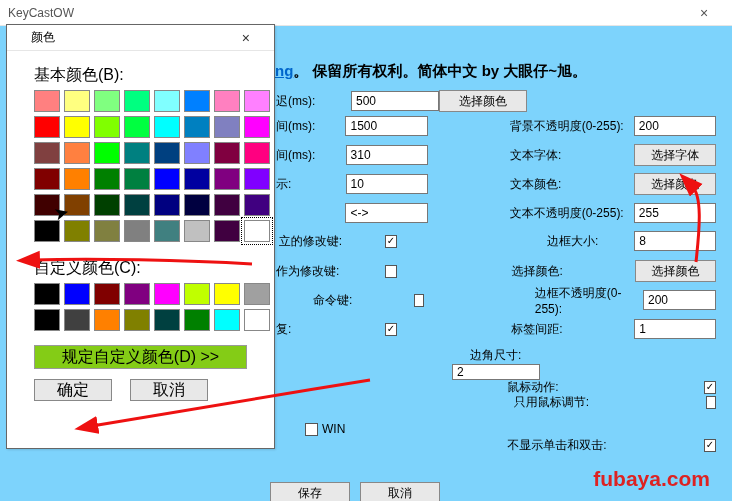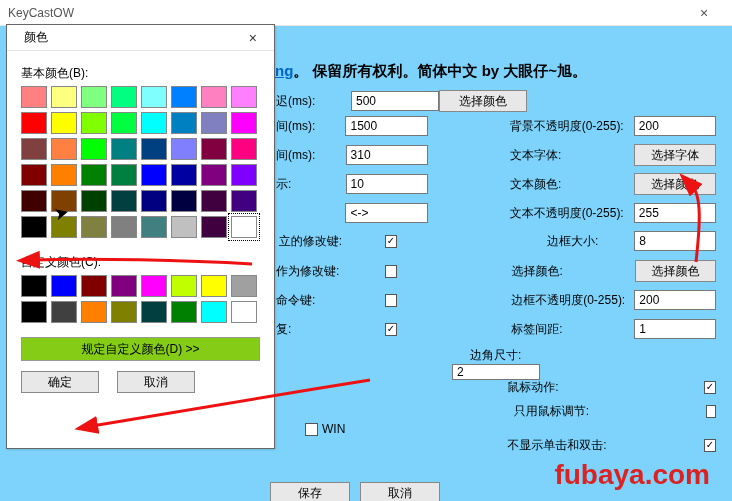--- a/index.html
+++ b/index.html
@@ -112,26 +112,26 @@
     position: absolute;
     left: 6px; top: 24px;
     width: 269px; height: 425px;
     background: #fff;
     border: 1px solid #666;
     box-shadow: 1px 1px 2px rgba(0,0,0,0.12);
   }
   .cd-titlebar {
     height: 26px;
     display: flex; align-items: center;
-    padding: 0 17px;
+    padding: 0 24px;
     border-bottom: 1px solid #e6e6e6;
     font-size: 12px;
   }
   .cd-close { margin-left: auto; font-size: 14px; color: #333; }
-  .cd-body { padding: 10px 14px; font-size: 12px; }
+  .cd-body { padding: 10px 27px; font-size: 16px; }
   .cd-label { margin-top: 4px; margin-bottom: 4px; }
   .swatch-grid {
     display: grid;
     grid-template-columns: repeat(8, 26px);
     grid-auto-rows: 22px;
     gap: 4px;
   }
   .sw { width: 26px; height: 22px; border: 1px solid #888; }
   .sw.sel { outline: 1px dotted #000; outline-offset: 2px; }
   .cd-bar {
@@ -157,21 +157,21 @@
   .cursor {
     position: absolute;
     font-size: 18px;
     color: #000;
     transform: rotate(-15deg);
   }
   .watermark {
     position: absolute;
     right: 22px; bottom: 10px;
     color: #d22;
-    font-size: 28px;
+    font-size: 21px;
     font-weight: bold;
     font-family: Arial, sans-serif;
   }
 </style>
 </head>
 <body>
 
 <div class="parent-titlebar">
   <span>KeyCastOW</span>
   <span class="close">×</span>
@@ -218,21 +218,21 @@
         <span class="lab2">边框大小:</span>
         <span class="val2">8</span>
       </div>
       <div class="row" style="top: 234px;">
         <span class="lab1">作为修改键:</span>
         <span class="chk" style="margin-left: 40px;"></span>
         <span style="width: 35px; display: inline-block;"></span>
         <span class="lab2">选择颜色:</span>
         <span class="btn2">选择颜色</span>
       </div>
-      <div class="row" style="top: 263px;">
+      <div class="row" style="top: 263px; padding-left: 37px;">
         <span class="lab1">命令键:</span>
         <span class="chk" style="margin-left: 40px;"></span>
         <span style="width: 35px; display: inline-block;"></span>
         <span class="lab2">边框不透明度(0-255):</span>
         <span class="val2">200</span>
       </div>
       <div class="row" style="top: 292px;">
         <span class="lab1">复:</span>
         <span class="chk checked" style="margin-left: 40px;"></span>
         <span style="width: 35px; display: inline-block;"></span>
@@ -244,21 +244,21 @@
         <span style="width: 88px; display: inline-block;"></span>
         <span class="lab2">边角尺寸:</span>
         <span class="val2">2</span>
       </div>
       <div class="row" style="top: 350px;">
         <span class="lab1"></span>
         <span style="width: 88px; display: inline-block;"></span>
         <span class="lab2">鼠标动作:</span>
         <span class="chk checked" style="margin-left: 74px;"></span>
       </div>
-      <div class="row" style="top: 374px; gap: 16px;">
+      <div class="row" style="top: 365px; gap: 16px;">
         <span class="lab1"></span>
         <span style="width: 88px; display: inline-block;"></span>
         <span class="lab2">只用鼠标调节:</span>
         <span class="chk" style="margin-left: 74px;"></span>
       </div>
       <div class="row" style="top: 408px;">
         <span class="lab1"></span>
         <span style="width: 88px; display: inline-block;"></span>
         <span class="lab2">不显示单击和双击:</span>
         <span class="chk checked" style="margin-left: 74px;"></span>

